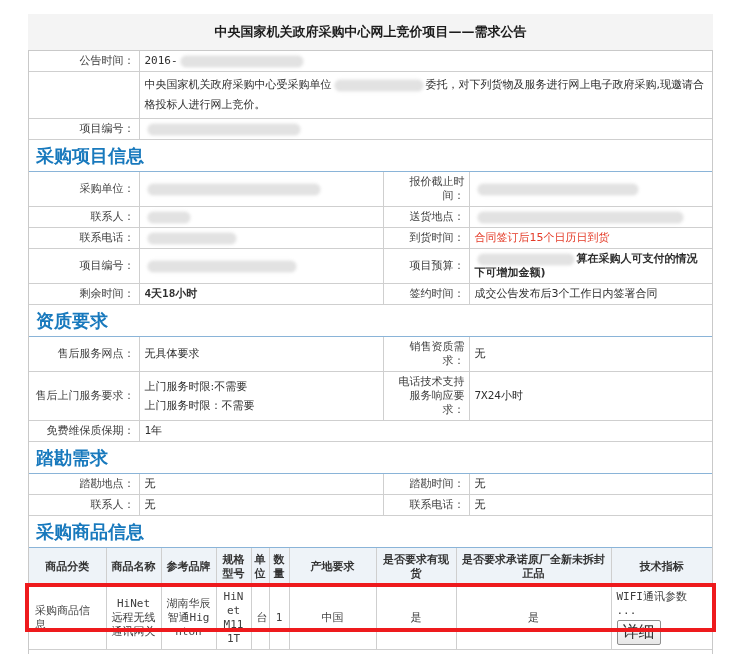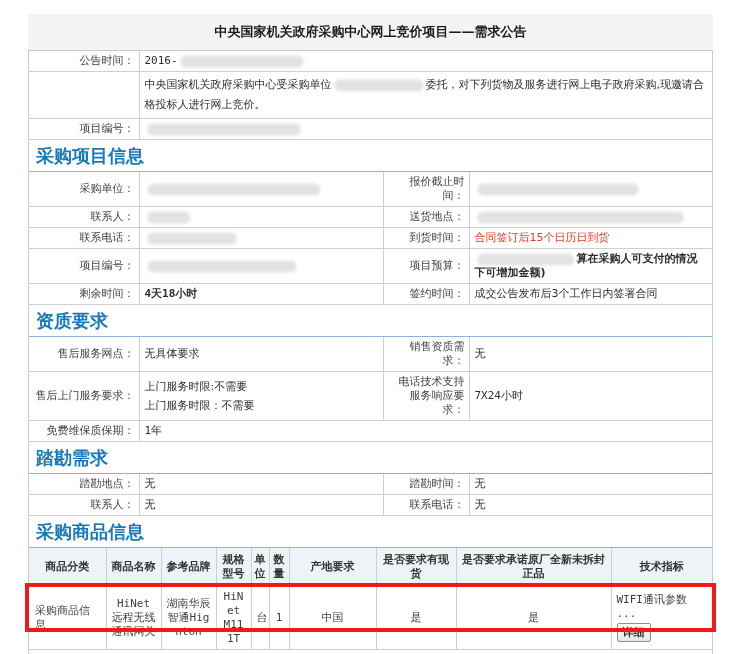--- a/index.html
+++ b/index.html
@@ -30,21 +30,21 @@
              padding:4px 2px; height:38px; }
   .ptbl td { text-align:center; height:44px; }
   .ptbl td.cat { text-align:left; padding-left:6px; }
   .ptbl td.tech { text-align:left; padding-left:5px;margin-left:24px; }
   .red-box { position:absolute; left:-4px; right:-4px; top:35px; height:49px;
              border:4px solid #ee1a1d; pointer-events:none; z-index:5; }
   .btn-row { border-top:1px solid #cfcfcf; padding:4px 0 5px; text-align:center; }
   .ui-btn { font-size:11px; font-family:inherit; color:#333; padding:2px 9px;
             border:1px solid #8f8f8f; border-radius:2px;
             background:linear-gradient(#fefefe,#e7e7e7); cursor:pointer; }
-  .mini-btn { font-size:11px; padding:1px 5px; margin-top:2px;font-weight:bold; }
+  .mini-btn { font-size:16px; padding:1px 5px; margin-top:2px; }
 </style>
 </head>
 <body>
 
 <div class="page">
 
   <div class="title-bar">中央国家机关政府采购中心网上竞价项目——需求公告</div>
 
   <div class="content">
 

